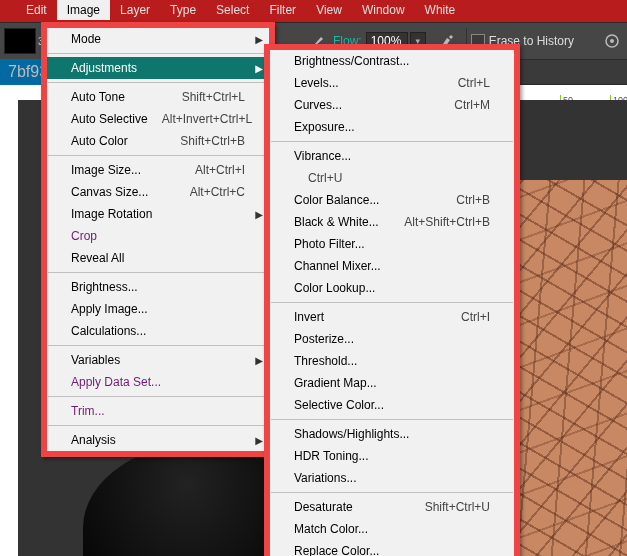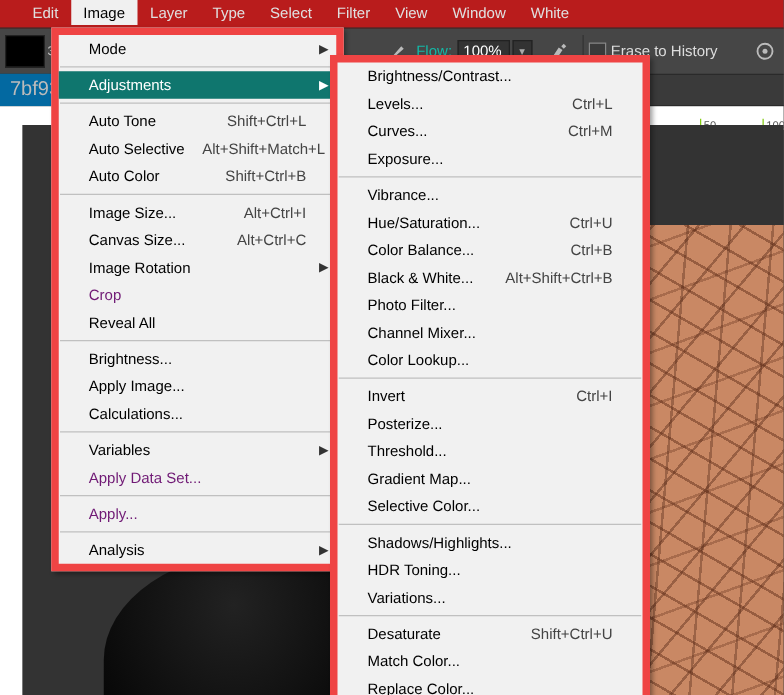--- a/index.html
+++ b/index.html
@@ -123,21 +123,21 @@
       <span class="lbl">Adjustments</span>
       <span class="arw">▶</span>
     </div>
     <div class="dsep"></div>
     <div class="drow">
       <span class="lbl">Auto Tone</span>
       <span class="sc">Shift+Ctrl+L</span>
     </div>
     <div class="drow">
       <span class="lbl">Auto Selective</span>
-      <span class="sc">Alt+Shift+Match+L</span>
+      <span class="sc">Alt+Invert+Ctrl+L</span>
     </div>
     <div class="drow">
       <span class="lbl">Auto Color</span>
       <span class="sc">Shift+Ctrl+B</span>
     </div>
     <div class="dsep"></div>
     <div class="drow">
       <span class="lbl">Image Size...</span>
       <span class="sc">Alt+Ctrl+I</span>
     </div>
@@ -168,21 +168,21 @@
     <div class="dsep"></div>
     <div class="drow">
       <span class="lbl">Variables</span>
       <span class="arw">▶</span>
     </div>
     <div class="drow dis">
       <span class="lbl">Apply Data Set...</span>
     </div>
     <div class="dsep"></div>
     <div class="drow dis">
-      <span class="lbl">Apply...</span>
+      <span class="lbl">Trim...</span>
     </div>
     <div class="dsep"></div>
     <div class="drow">
       <span class="lbl">Analysis</span>
       <span class="arw">▶</span>
     </div>
   </div>
 
 <div class="dropdown dd2" id="dd2">
     <div class="drow">
@@ -197,21 +197,20 @@
       <span class="sc">Ctrl+M</span>
     </div>
     <div class="drow">
       <span class="lbl">Exposure...</span>
     </div>
     <div class="dsep"></div>
     <div class="drow">
       <span class="lbl">Vibrance...</span>
     </div>
     <div class="drow">
-      <span class="lbl">Hue/Saturation...</span>
       <span class="sc">Ctrl+U</span>
     </div>
     <div class="drow">
       <span class="lbl">Color Balance...</span>
       <span class="sc">Ctrl+B</span>
     </div>
     <div class="drow">
       <span class="lbl">Black &amp; White...</span>
       <span class="sc">Alt+Shift+Ctrl+B</span>
     </div>

